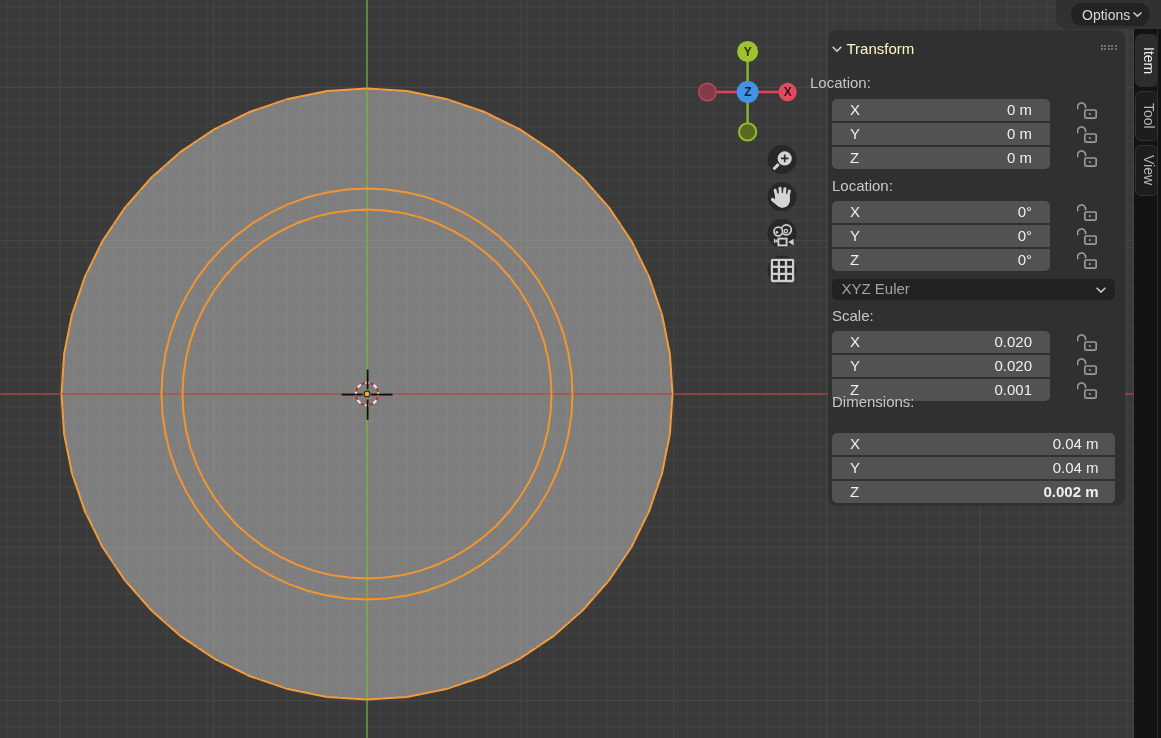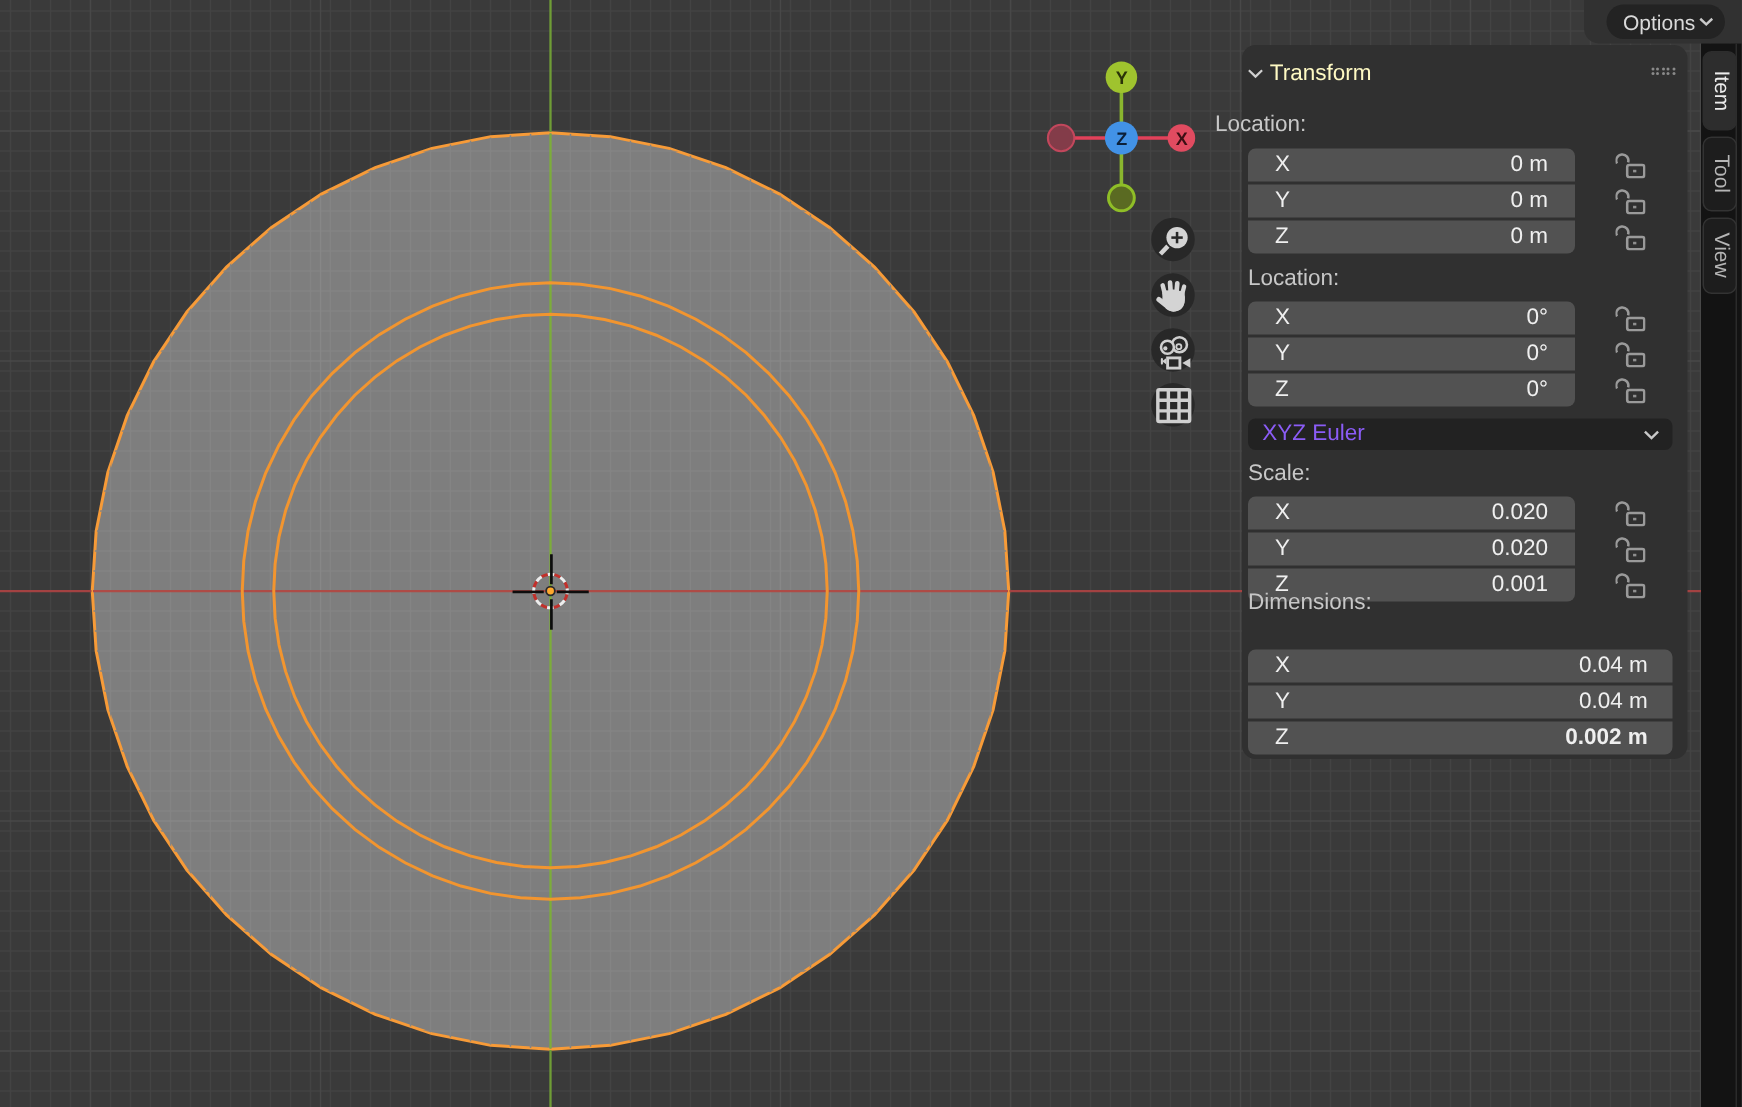--- a/index.html
+++ b/index.html
@@ -464,21 +464,21 @@
     </div>
 <div style="position:absolute;left:831.5px;top:225.25px;width:218.5px;height:22.1px;background:#525252;border-radius:0 0 0 0;">
       <span style="position:absolute;left:18.5px;top:50%;transform:translateY(-52%);">Y</span>
       <span style="position:absolute;right:18px;top:50%;transform:translateY(-52%);">0°</span>
     </div>
 <div style="position:absolute;left:831.5px;top:249.20px;width:218.5px;height:22.1px;background:#525252;border-radius:0 0 5px 5px;">
       <span style="position:absolute;left:18.5px;top:50%;transform:translateY(-52%);">Z</span>
       <span style="position:absolute;right:18px;top:50%;transform:translateY(-52%);">0°</span>
     </div>
   <div style="position:absolute;left:831.5px;top:278.5px;width:283px;height:21.6px;background:#222222;border-radius:5px;">
-    <span style="position:absolute;left:10px;top:50%;transform:translateY(-52%);color:#8b5cf6;">XYZ Euler</span>
+    <span style="position:absolute;left:10px;top:50%;transform:translateY(-52%);color:#a3a3a3;">XYZ Euler</span>
     <svg width="12" height="8" viewBox="0 0 12 8" style="position:absolute;right:8px;top:7.5px">
         <path d="M1.6 1.8 L6 6.1 L10.4 1.8" stroke="#c9c9c9" stroke-width="1.6" fill="none"></path>
       </svg>
   </div>
   <div class="lab" style="left:832px;top:307px;">Scale:</div>
   <div style="position:absolute;left:831.5px;top:331.10px;width:218.5px;height:22.1px;background:#525252;border-radius:5px 5px 0 0;">
       <span style="position:absolute;left:18.5px;top:50%;transform:translateY(-52%);">X</span>
       <span style="position:absolute;right:18px;top:50%;transform:translateY(-52%);">0.020</span>
     </div>
 <div style="position:absolute;left:831.5px;top:355.05px;width:218.5px;height:22.1px;background:#525252;border-radius:0 0 0 0;">

